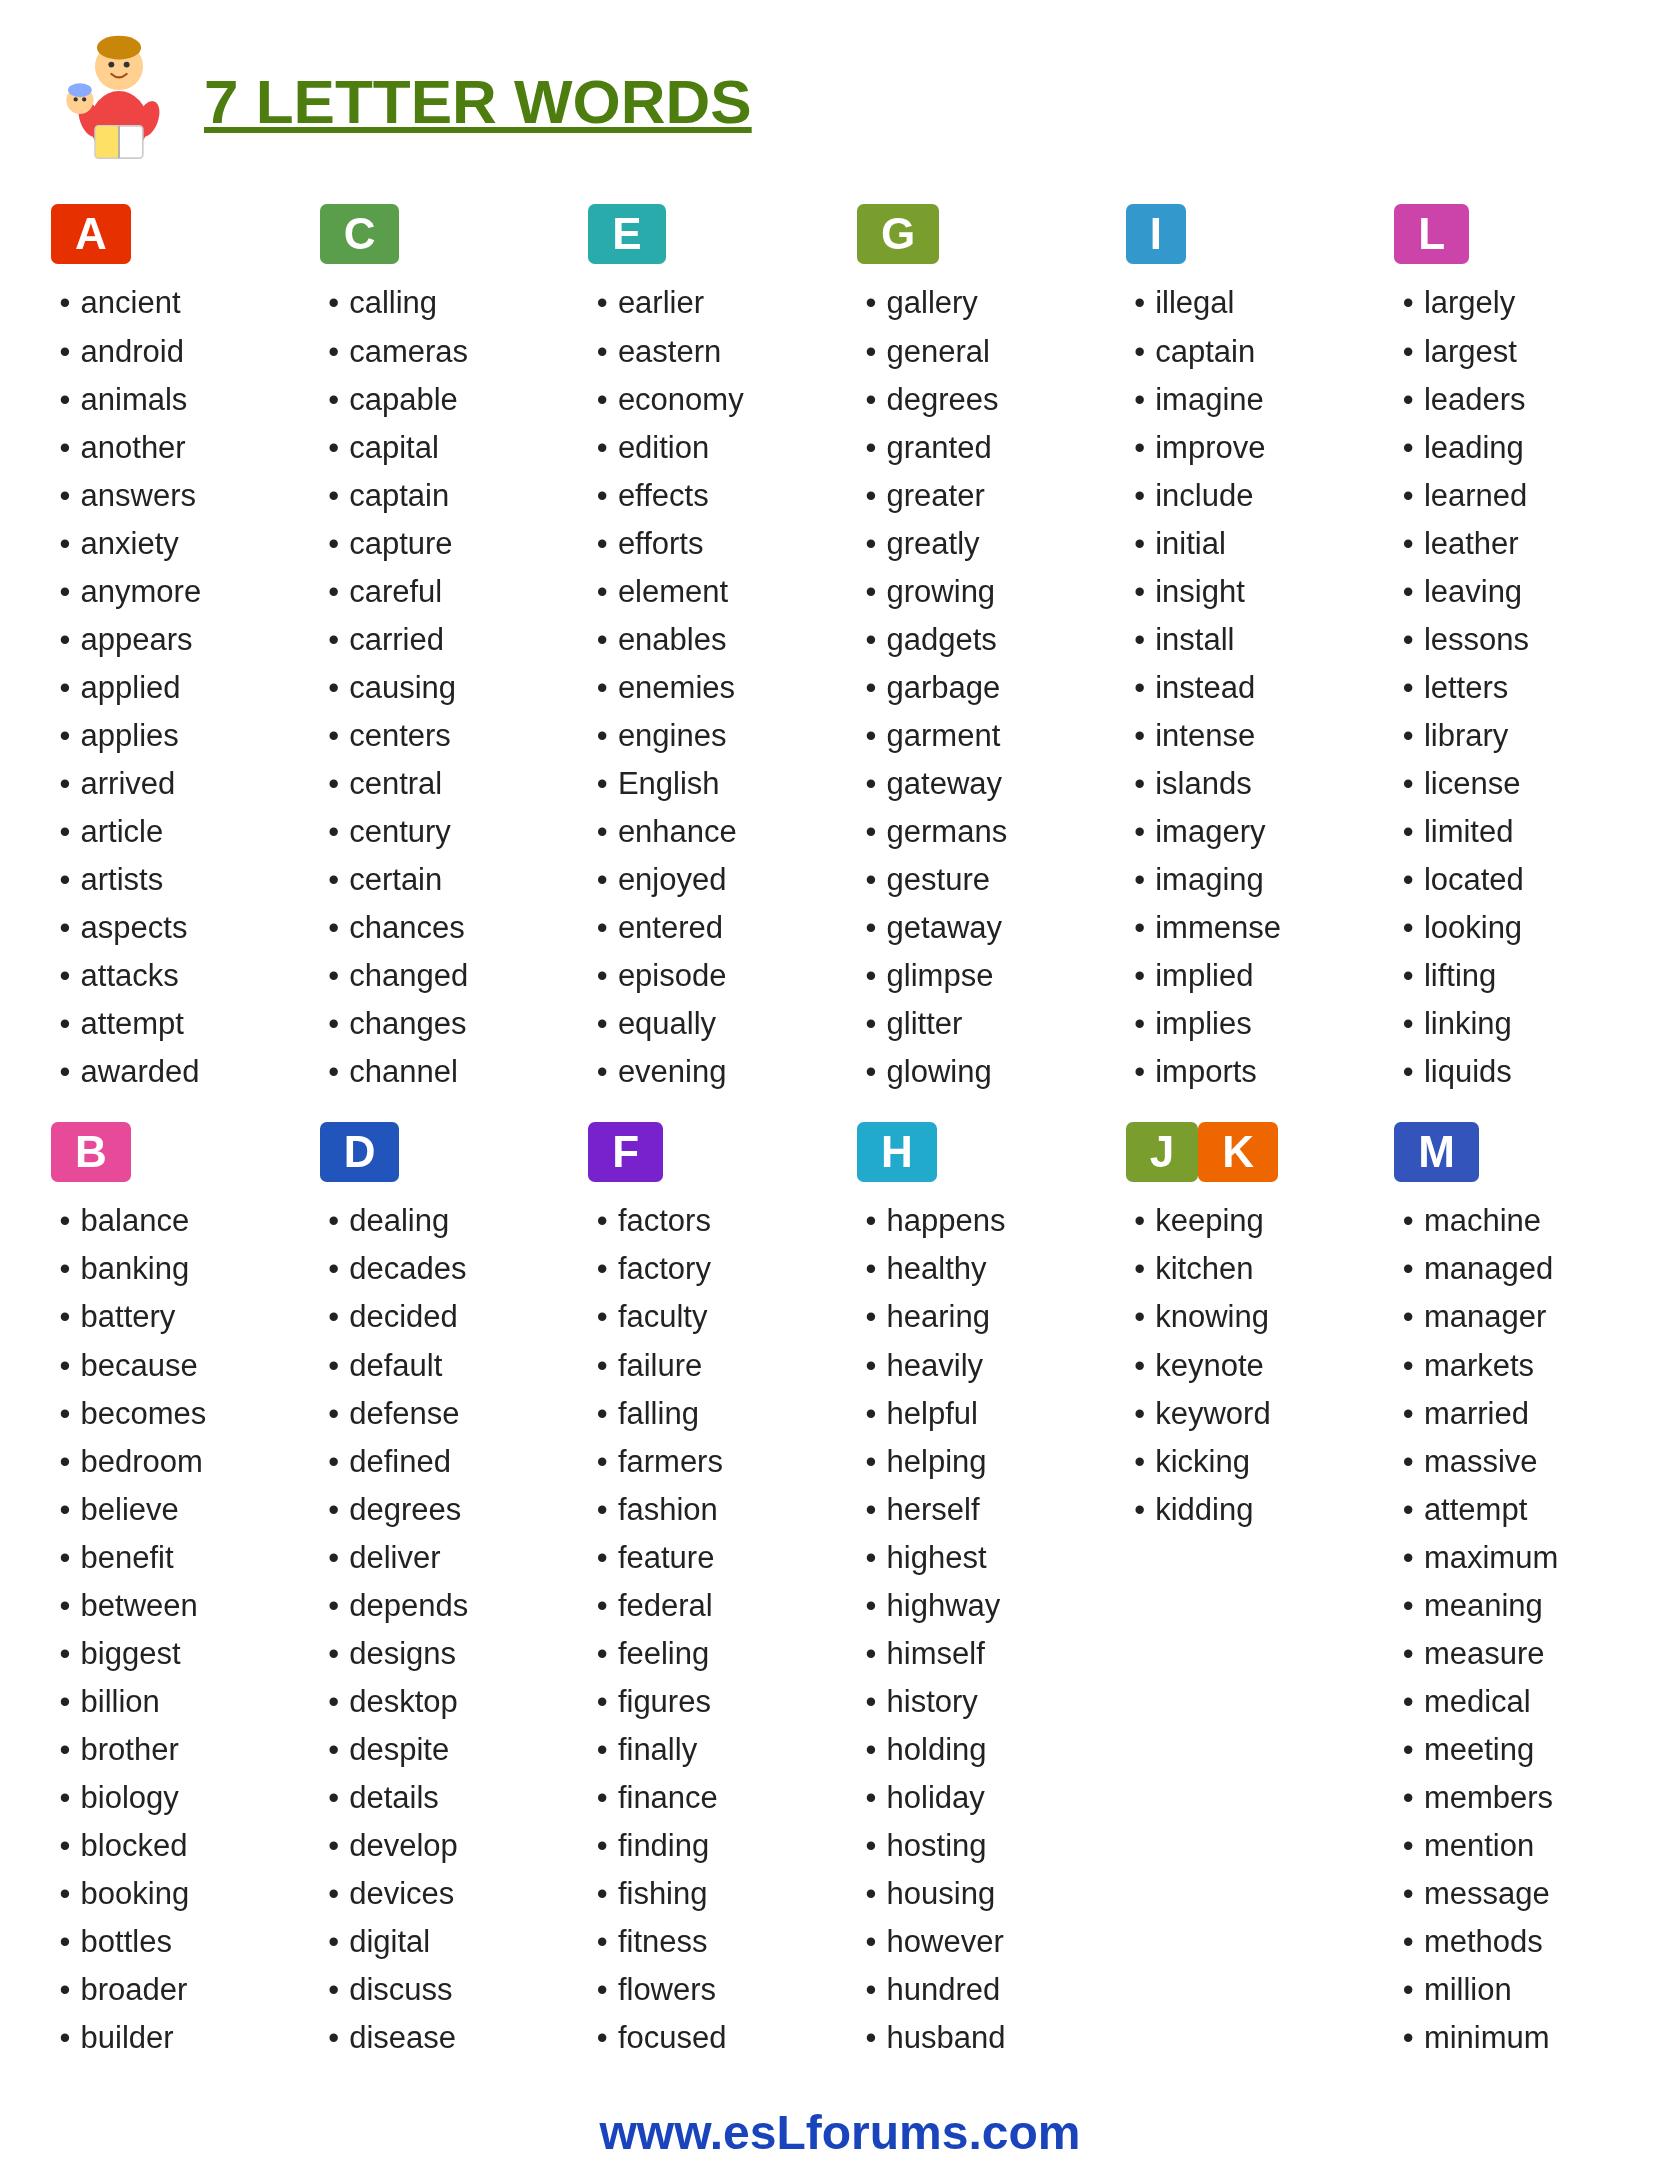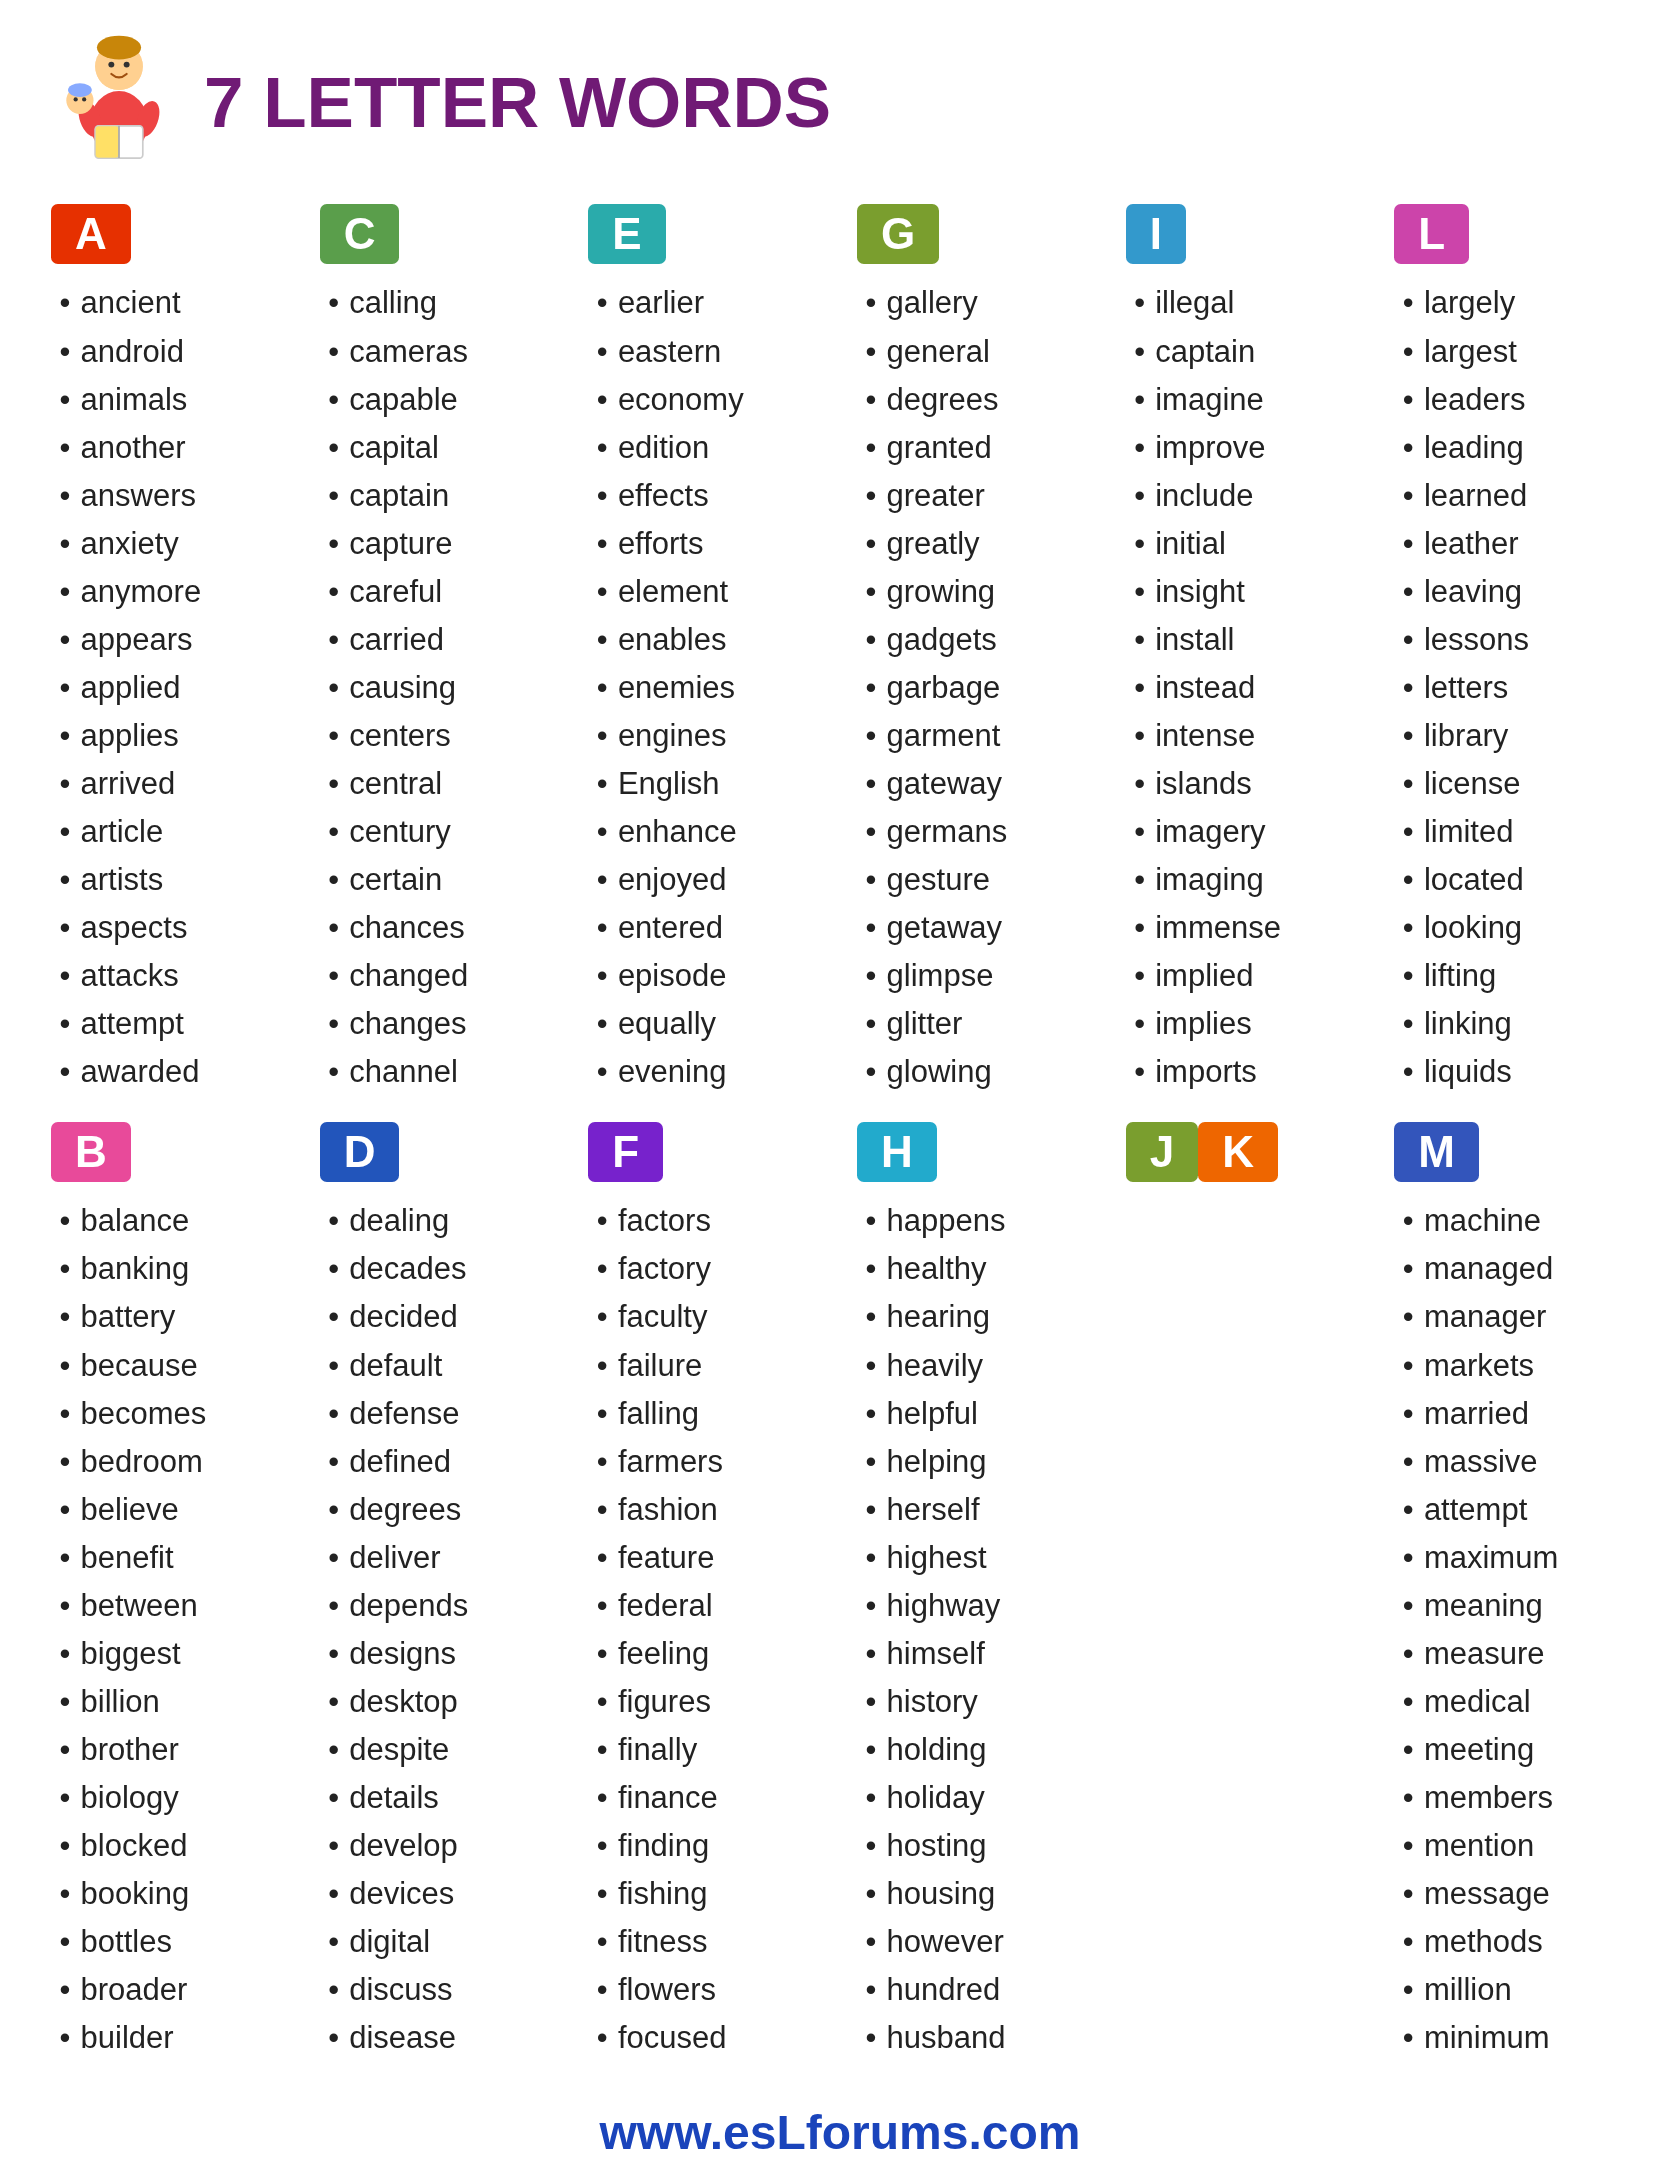--- a/index.html
+++ b/index.html
@@ -10,25 +10,26 @@
       min-height: 2181px;
       padding: 34px 51px 51px 51px;
     }
     .header {
       display: flex;
       align-items: center;
       margin-bottom: 34px;
       gap: 17px;
     }
     .header-title {
-      font-size: 71px;
+      font-size: 62px;
       font-weight: 900;
-      color: #701a75;
+      color: #4d7c0f;
       font-family: Arial Black, Arial, sans-serif;
       line-height: 1;
+      text-decoration: underline;
     }
     .mascot {
       width: 136px;
       height: 136px;
       flex-shrink: 0;
     }
     .grid {
       display: grid;
       grid-template-columns: repeat(6, 1fr);
       gap: 25.6px 34px;
@@ -306,21 +307,29 @@
         <li>himself</li>
         <li>history</li>
         <li>holding</li>
         <li>holiday</li>
         <li>hosting</li>
         <li>housing</li>
         <li>however</li>
         <li>hundred</li>
         <li>husband</li>
       </ul></div>
-    <div class="section"><div class="section-header bg-olive">J</div><div class="section-header bg-orange">K</div></div>
+    <div class="section"><div class="section-header bg-olive">J</div><div class="section-header bg-orange">K</div><ul class="word-list">
+        <li>keeping</li>
+        <li>kitchen</li>
+        <li>knowing</li>
+        <li>keynote</li>
+        <li>keyword</li>
+        <li>kicking</li>
+        <li>kidding</li>
+      </ul></div>
     <div class="section"><div class="section-header bg-navy">M</div><ul class="word-list">
         <li>machine</li>
         <li>managed</li>
         <li>manager</li>
         <li>markets</li>
         <li>married</li>
         <li>massive</li>
         <li>attempt</li>
         <li>maximum</li>
         <li>meaning</li>

